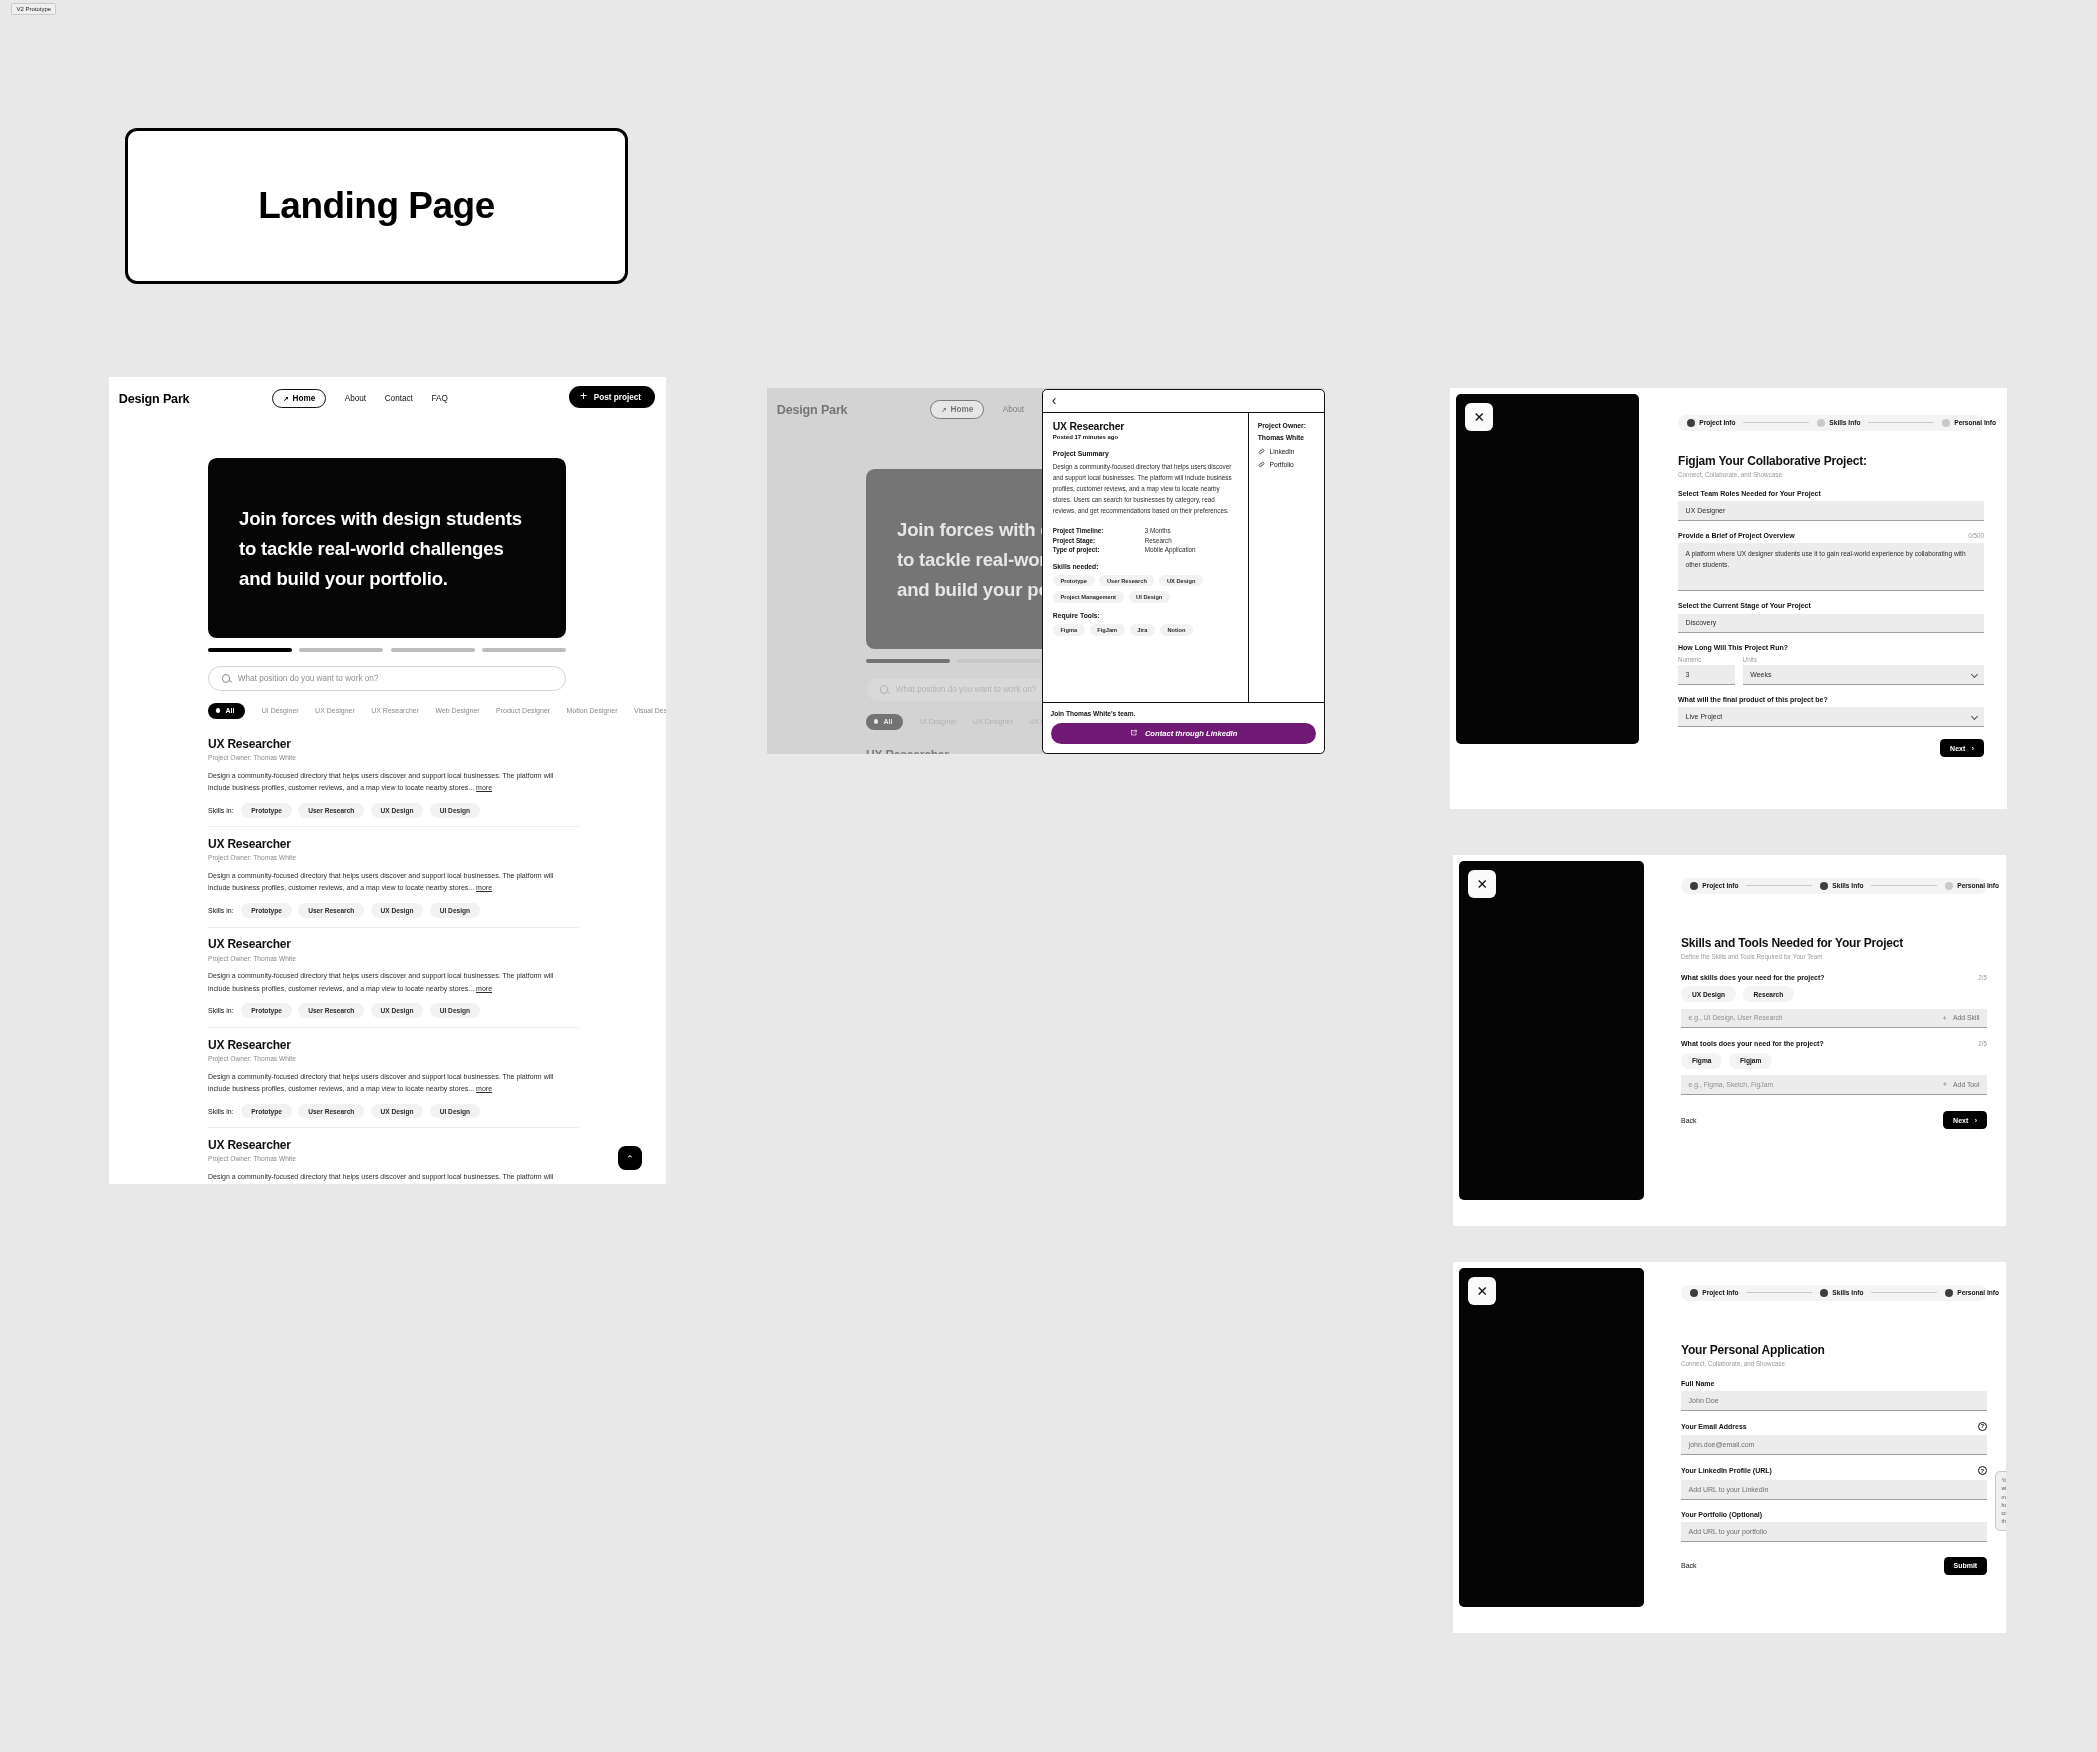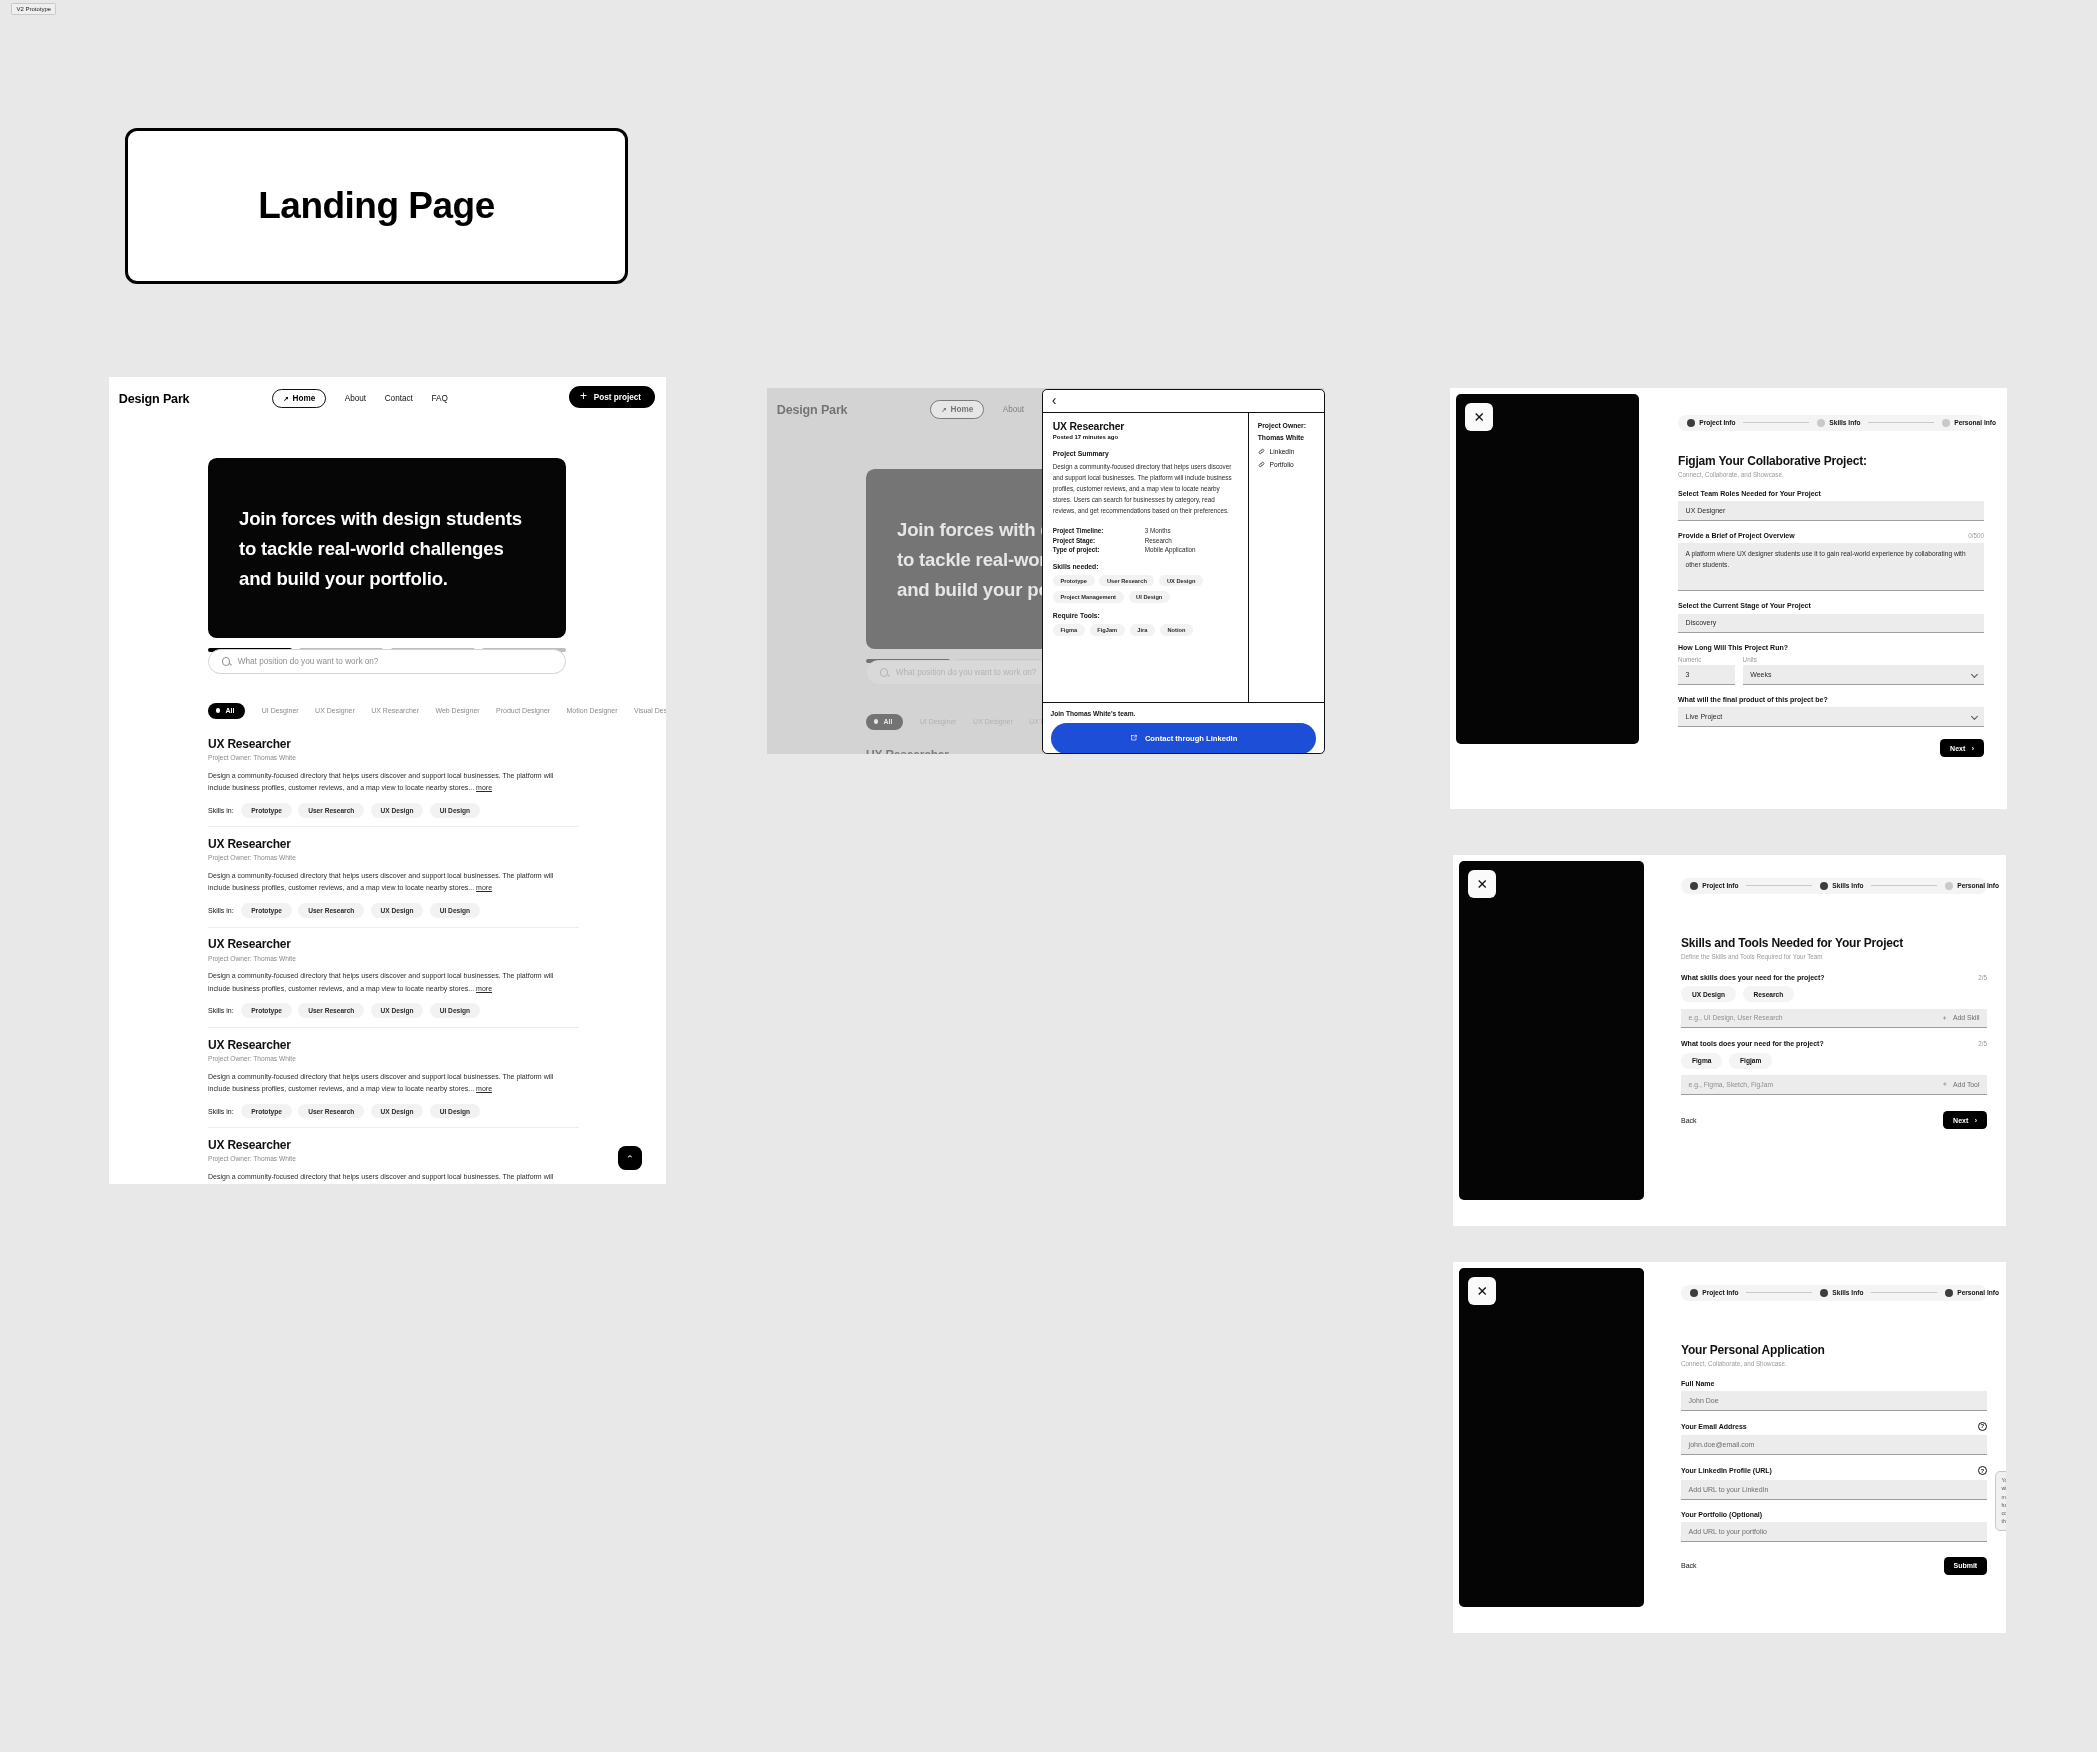--- a/index.html
+++ b/index.html
@@ -51,21 +51,21 @@
     position: absolute; left: 99px; top: 81px; width: 358px; height: 180px;
     background: #060606; border-radius: 8.7px; padding: 46px 31px;
   }
   .hero h1 { color: #fff; font-size: 18.6px; font-weight: 700; line-height: 1.6; letter-spacing: -0.2px; }
 
   .dots { position: absolute; left: 99px; top: 271px; width: 358px; display: flex; gap: 7.6px; }
   .dots i { height: 3.8px; border-radius: 2.2px; background: #bdbdbd; flex: 1; display: block; }
   .dots i.on { background: #000; }
 
   .searchbar {
-    position: absolute; left: 99px; top: 272px; width: 358px; height: 25px;
+    position: absolute; left: 99px; top: 289px; width: 358px; height: 25px;
     border: 0.8px solid #d3d3d3; border-radius: 546px; display: flex; align-items: center;
     gap: 7.6px; padding: 0 13px; color: #8e8e8e; font-size: 8.2px; background: #fff;
   }
   .mag { width: 8.2px; height: 8.2px; border: 0.9px solid #8e8e8e; border-radius: 50%; position: relative; flex: none; }
   .mag:after { content:""; position:absolute; width:3.3px; height:0.9px; background:#8e8e8e; transform: rotate(45deg); right:-2.7px; bottom:0px; }
 
   .filters { position: absolute; left: 99px; top: 326px; width: 382px; display: flex; align-items: center; gap: 16.4px; }
   .chip-all {
     background: #000; color: #fff; border-radius: 546px; padding: 4.4px 11px 4.4px 7.6px;
     font-size: 7px; font-weight: 600; display: flex; align-items: center; gap: 4.9px; flex: none;
@@ -114,23 +114,23 @@
   .m-row .v { color: #2b2b2b; }
   .m-tags { display: flex; flex-wrap: wrap; gap: 4.9px; margin-top: 4.9px; }
   .m-tag { background: #f2f2f2; border-radius: 546px; padding: 2.7px 7.6px; font-size: 5.7px; font-weight: 600; color: #2b2b2b; }
   .owner-k { font-size: 6.8px; font-weight: 700; color: #111; }
   .owner-v { font-size: 6.8px; font-weight: 700; color: #111; margin-top: 5.5px; }
   .owner-link { display: flex; align-items: center; gap: 4.9px; margin-top: 6.6px; font-size: 6.6px; color: #111; }
   .link-ico { width: 7px; height: 7px; flex: none; }
   .modal-foot { border-top: 0.8px solid #111; padding: 6.6px 7.6px 7.6px 7.6px; }
   .foot-t { font-size: 6.6px; font-weight: 700; color: #111; }
   .contact-btn {
-    margin-top: 6px; width: 100%; height: 31px; background: #1d4ed8; color: #fff;
+    margin-top: 6px; width: 100%; height: 21px; background: #701a75; color: #fff;
     border-radius: 546px; display: flex; align-items: center; justify-content: center;
-    gap: 7.6px; font-size: 7.6px; font-weight: 700; border: none;
+    gap: 7.6px; font-size: 7.6px; font-weight: 700; border: none; font-style: italic;
   }
   .ext-ico { width: 7.6px; height: 7.6px; }
 
   
   .formframe { position: absolute; background: #fff; overflow: hidden; }
   #form1 { left: 1450px; top: 388px; width: 557px; height: 421px; }
   #form2 { left: 1453px; top: 855px; width: 553px; height: 371px; }
   #form3 { left: 1453px; top: 1262px; width: 553px; height: 371px; }
 
   .f-black { position: absolute; background: #050505; border-radius: 4.9px; }

